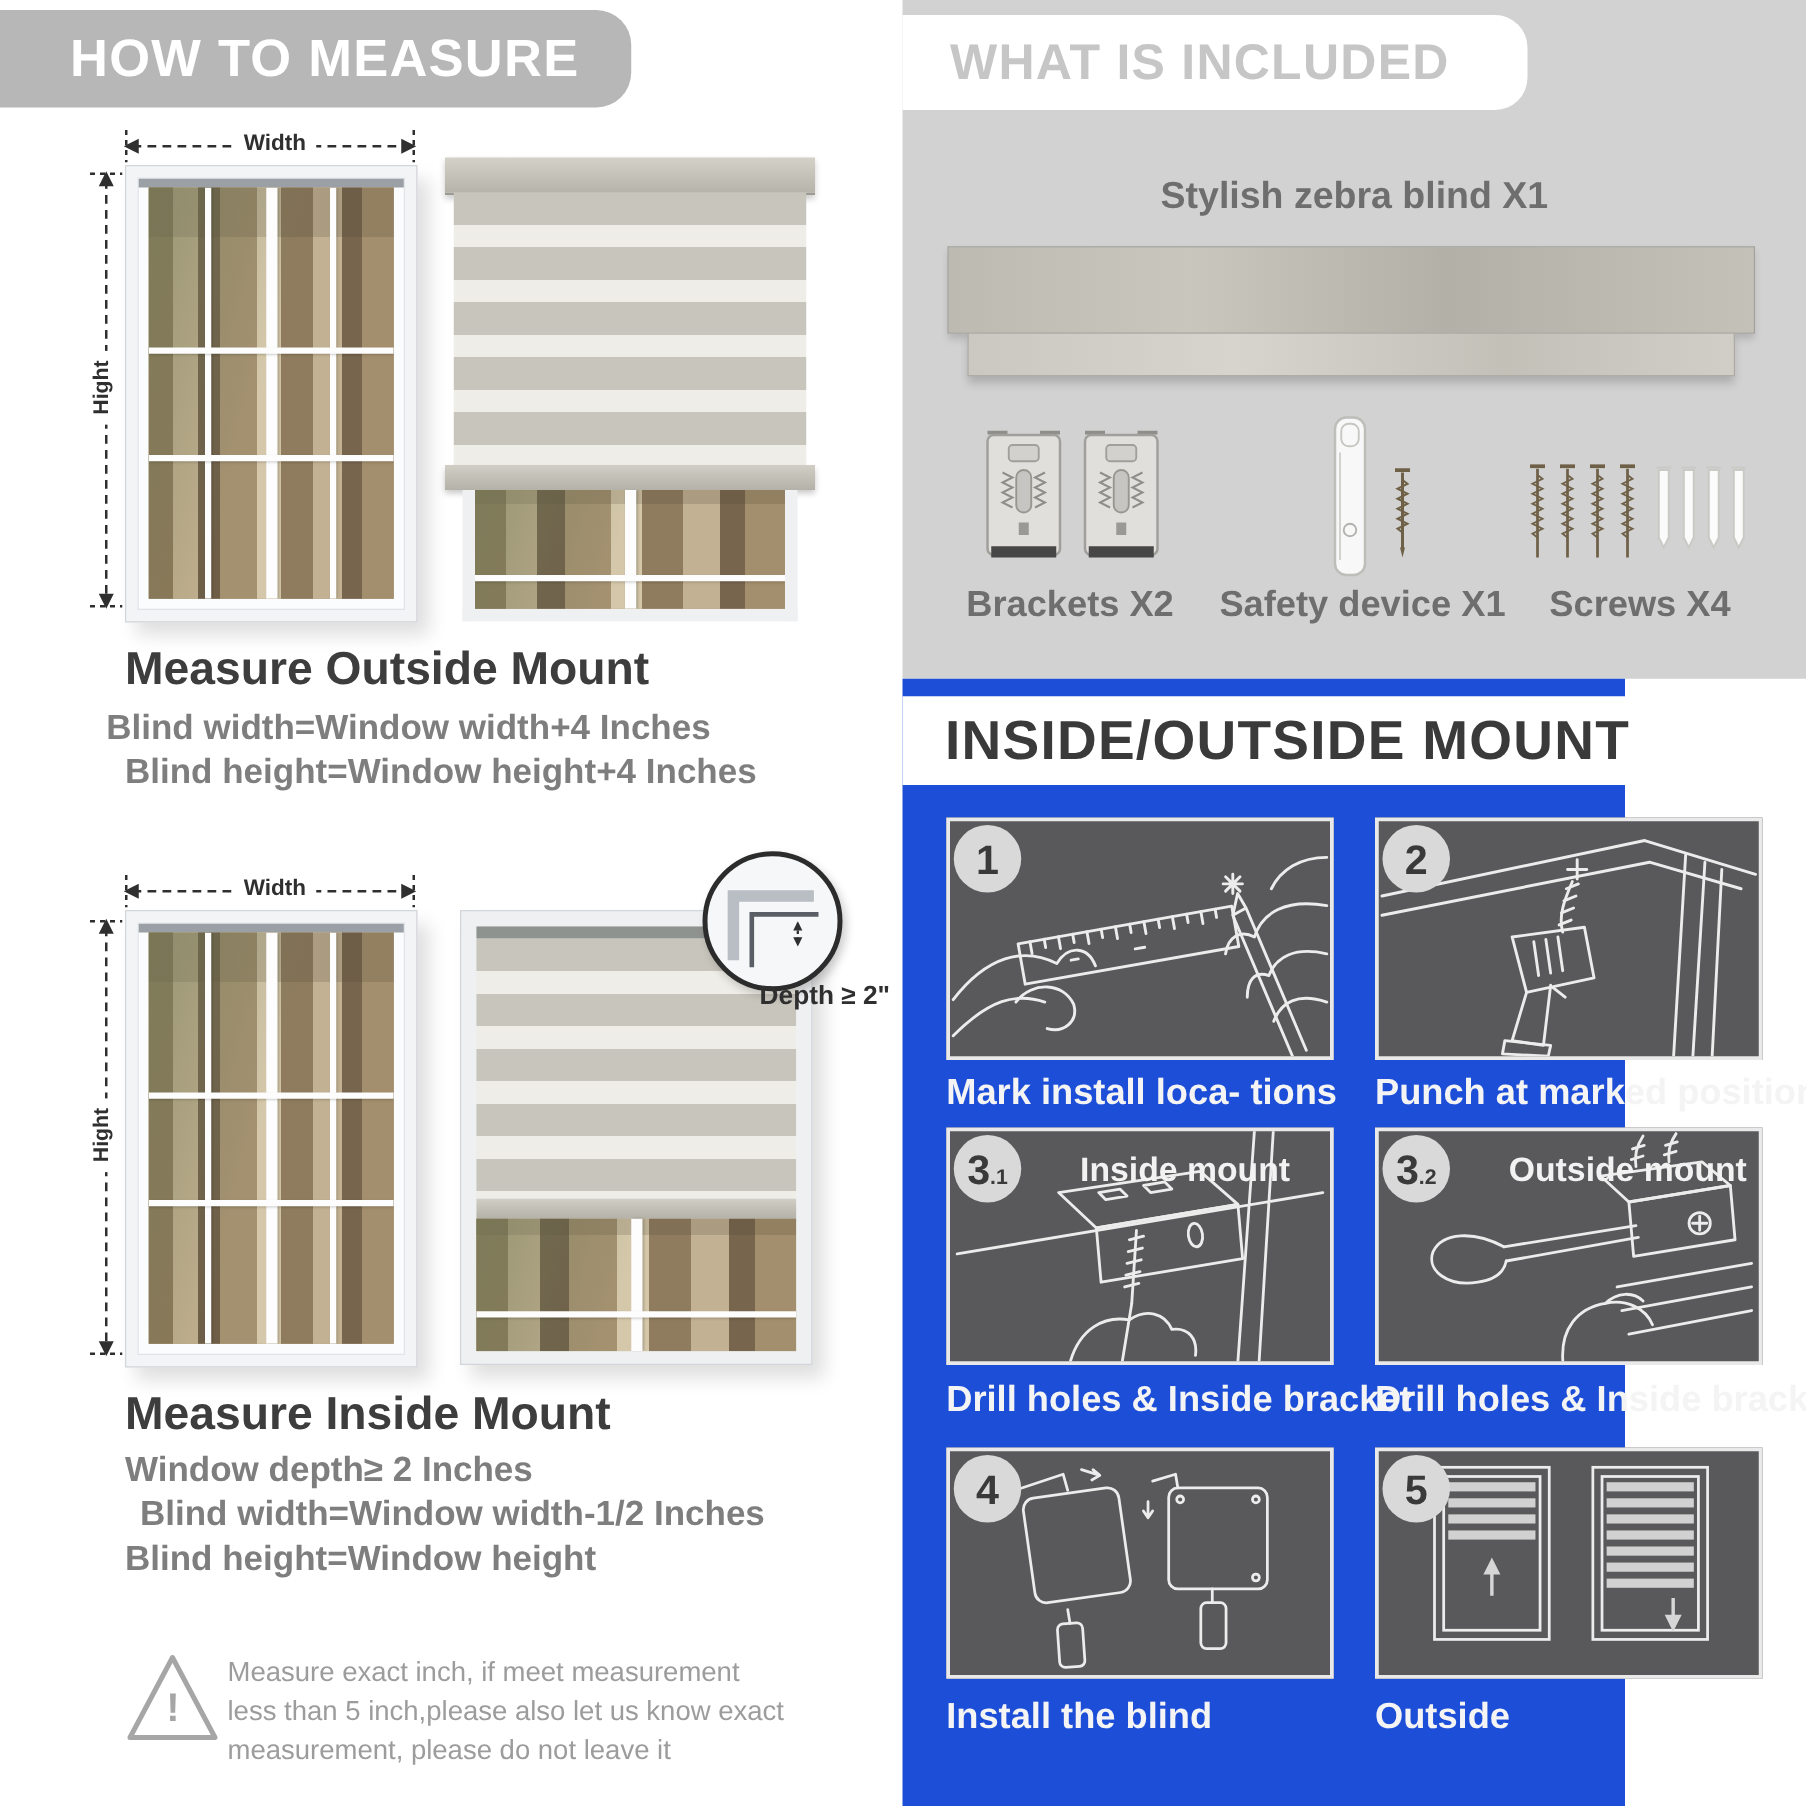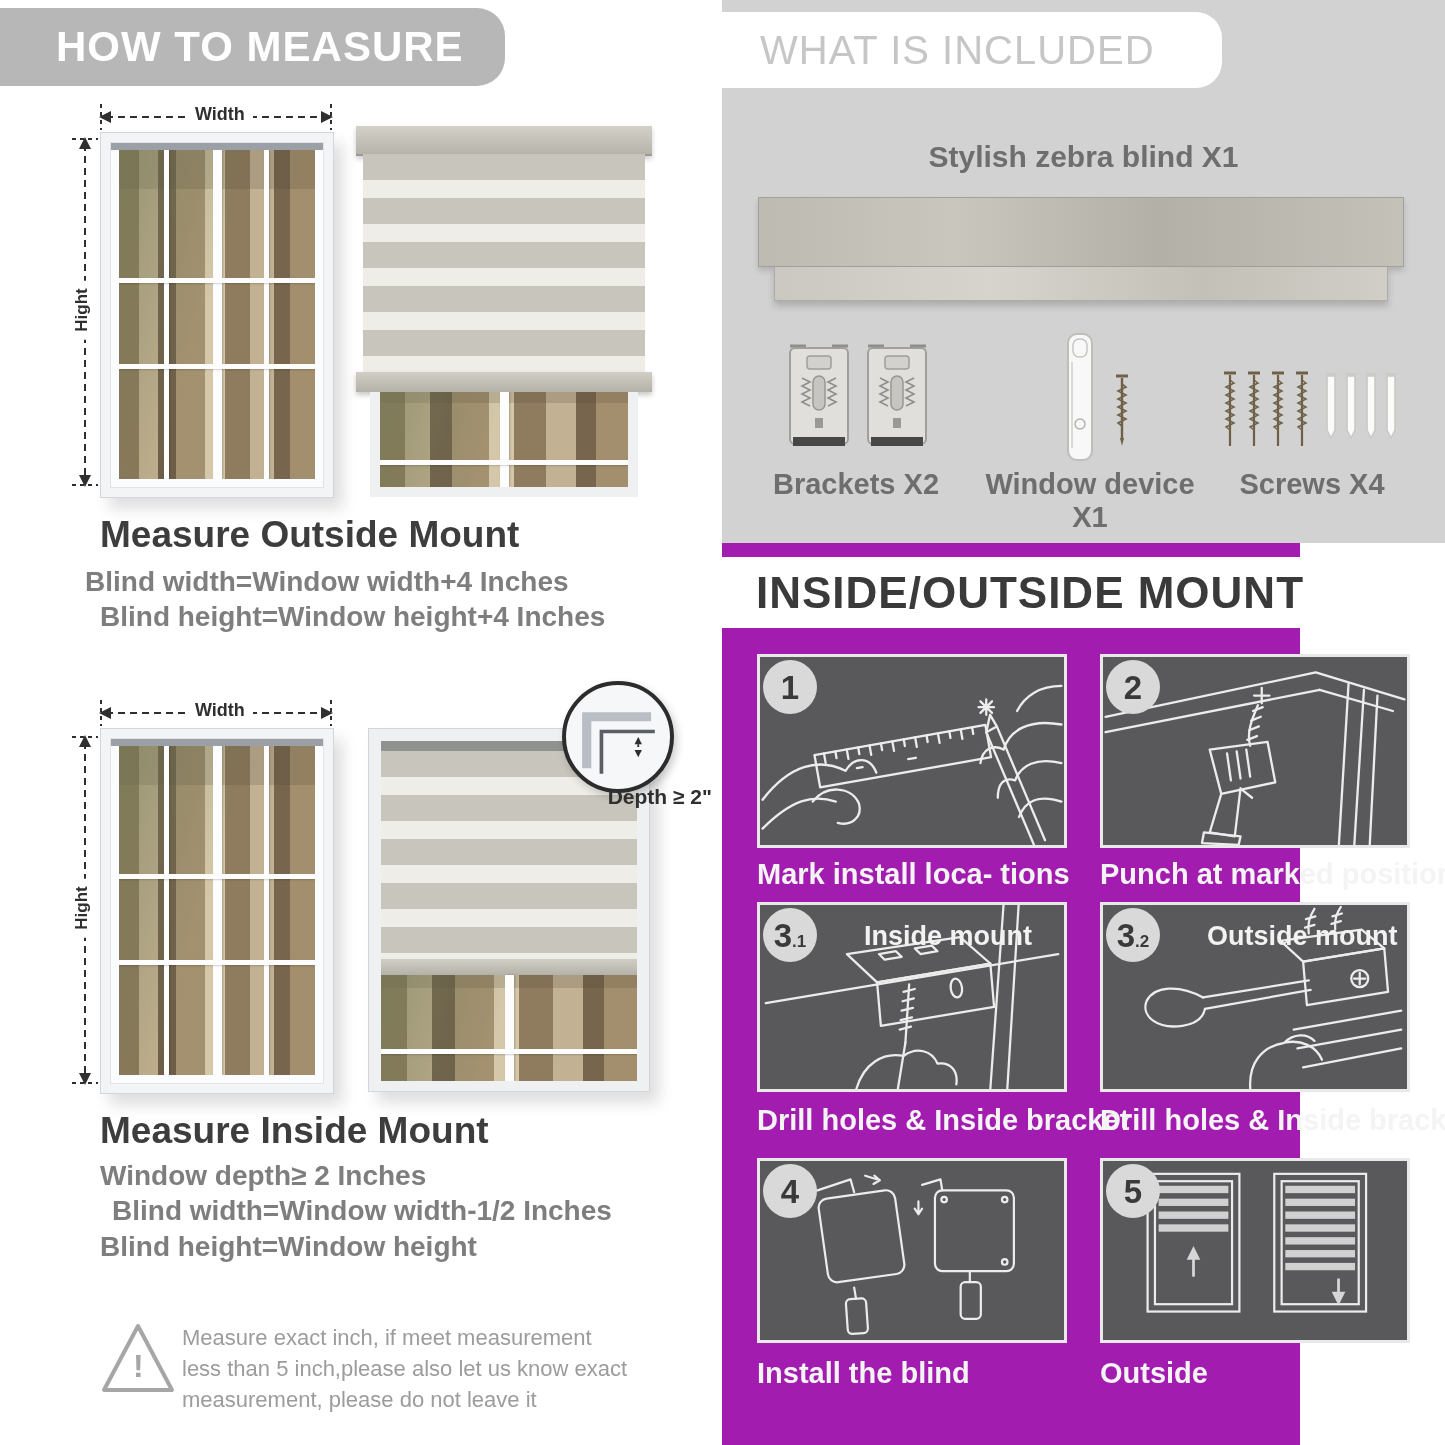--- a/index.html
+++ b/index.html
@@ -8,23 +8,23 @@
   .abs{position:absolute;}
 
   
   .banner-left{left:0;top:8px;width:505px;height:78px;background:#b7b7b7;
     border-radius:0 28px 28px 0;display:flex;align-items:center;padding-left:36px;box-sizing:border-box;}
   .banner-left span{color:#ffffff;font-size:42px;font-weight:bold;letter-spacing:1px;margin-left:20px;}
 
   .right-top{left:722px;top:0;width:723px;height:543px;background:#d2d2d2;}
   .banner-included{left:0;top:12px;width:500px;height:76px;background:#ffffff;
     border-radius:0 26px 26px 0;display:flex;align-items:center;padding-left:38px;box-sizing:border-box;}
-  .banner-included span{color:#c6c6c6;font-size:40px;font-weight:normal;letter-spacing:1px;}
-
-  .right-bottom{left:722px;top:543px;width:578px;height:902px;background:#a21caf;}
+  .banner-included span{color:#c6c6c6;font-size:40px;font-weight:bold;letter-spacing:1px;}
+
+  .right-bottom{left:722px;top:543px;width:578px;height:902px;background:#1d4ed8;}
   .banner-mount{left:0;top:14px;width:605px;height:71px;background:#ffffff;
     border-radius:0 26px 26px 0;display:flex;align-items:center;padding-left:34px;box-sizing:border-box;}
   .banner-mount span{color:#3a3a3a;font-size:44px;font-weight:bold;letter-spacing:1px;}
 
   
   .win{background:#f3f4f6;border:1px solid #d2d5d9;box-shadow:9px 11px 14px rgba(0,0,0,.13);}
   .win .frame{position:absolute;inset:9px;background:#fbfcfd;border:1px solid #e0e3e7;}
   .win .topbar{position:absolute;top:10px;left:10px;right:10px;height:7px;background:#9aa0a6;}
   .win .glass{position:absolute;left:18px;right:18px;top:17px;bottom:18px;overflow:hidden;}
   .photo{background-color:#a4916f;background-image:
@@ -282,21 +282,21 @@
         <g transform="translate(144,6)">
             <path d="M1,0 h12 M3,2 h8 v54 l-4,8 l-4,-8 z"></path>
           </g>
         <g transform="translate(164,6)">
             <path d="M1,0 h12 M3,2 h8 v54 l-4,8 l-4,-8 z"></path>
           </g>
       </g>
     </svg>
 
     <div class="abs item-label" style="left:28px;top:468px;width:212px;">Brackets X2</div>
-    <div class="abs item-label" style="left:252px;top:468px;width:232px;">Window device X1</div>
+    <div class="abs item-label" style="left:252px;top:468px;width:232px;">Safety device X1</div>
     <div class="abs item-label" style="left:500px;top:468px;width:180px;">Screws X4</div>
   </div>
 
   <div class="abs right-bottom">
     <div class="abs banner-mount">
       <span>INSIDE/OUTSIDE MOUNT</span>
     </div>
 
     <div class="step-box" style="left:35px;top:111px;width:310px;height:194px;">
       <svg class="art" width="304" height="188" viewBox="0 0 310 195">

